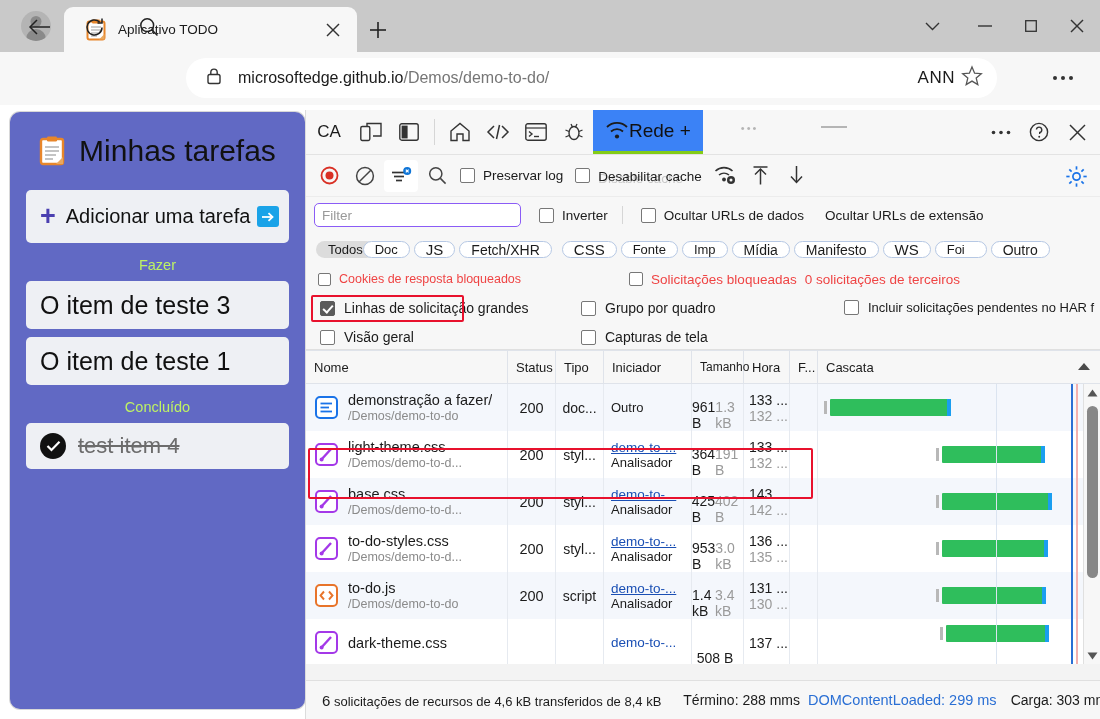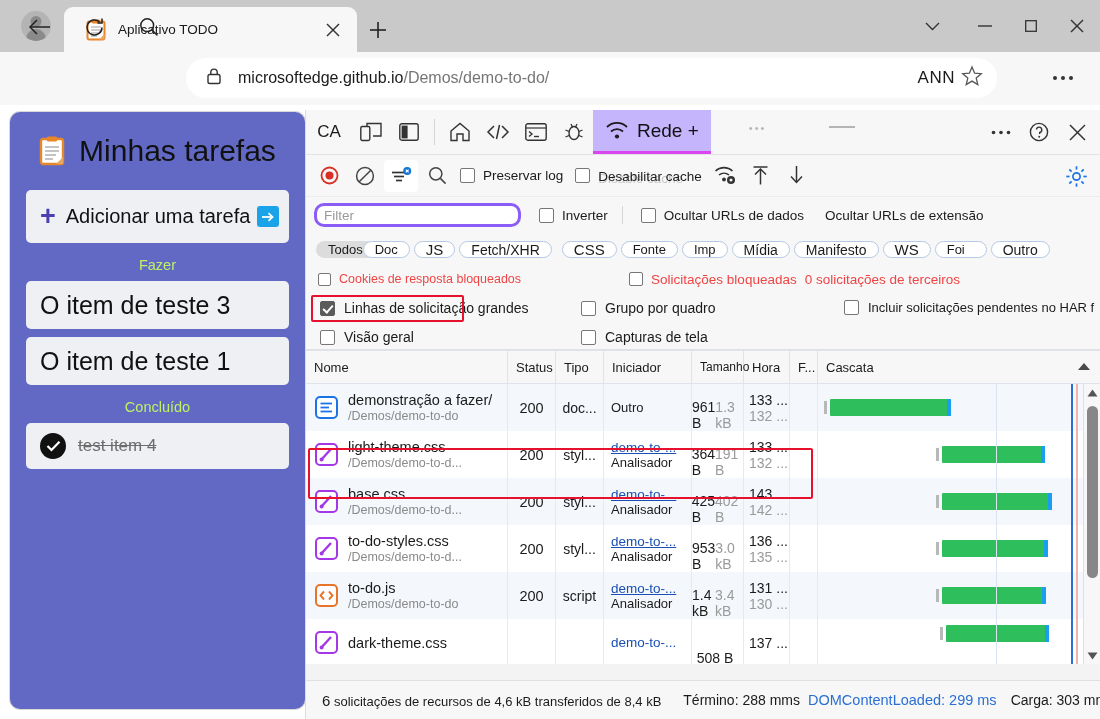--- a/index.html
+++ b/index.html
@@ -115,41 +115,41 @@
     margin:8px 16px 0 16px; height:48px; background:#eef0f4; border-radius:5px;
     display:flex; align-items:center; padding-left:14px;
   }
   .todo-item-text { font-size:25px; color:#111; }
   .todo-item.done { height:46px; gap:12px; }
   .check-circle {
     width:26px; height:26px; border-radius:50%; background:#111;
     display:flex; align-items:center; justify-content:center; flex:0 0 auto;
   }
   .todo-item-text.struck {
-    font-size:17px; color:#6c6c6c; text-decoration:line-through;
+    font-size:22px; color:#6c6c6c; text-decoration:line-through;
   }
 
   
   .devtools {
     position:absolute; left:305px; top:110px; width:795px; height:609px;
     background:#f3f3f3; border-left:1px solid #dcdcdc;
   }
   .dt-tabbar {
     position:relative; height:45px; background:#f7f7f7;
     border-bottom:1px solid #e3e3e3; display:flex; align-items:center;
   }
   .dt-ic {
     width:38px; height:44px; display:flex; align-items:center; justify-content:center;
     flex:0 0 auto;
   }
   .dt-ic.ca { font-size:17px; color:#1b1b1b; width:46px; }
   .dt-sep { width:1px; height:26px; background:#d6d6d6; margin:0 6px; flex:0 0 auto; }
   .dt-tab-active {
-    height:44px; display:flex; align-items:center; gap:8px; padding:0 12px;
-    background:#c4b5fd; border-bottom:3px solid #d946ef; flex:0 0 auto;
+    height:44px; display:flex; align-items:center; padding:0 12px;
+    background:#3b82f6; border-bottom:3px solid #84cc16; flex:0 0 auto;
   }
   .dt-tab-active span { font-size:19px; color:#111; }
   .dt-ghosts { flex:1 1 auto; position:relative; height:44px; }
   .ghost-dots {
     position:absolute; left:38px; top:12px; font-size:11px; color:#b5b5b5; letter-spacing:2px;
   }
   .ghost-dash {
     position:absolute; left:118px; top:16px; width:26px; height:1.5px; background:#b5b5b5;
   }
   .dt-right { display:flex; align-items:center; flex:0 0 auto; padding-right:4px; }
@@ -181,21 +181,21 @@
   .throttle span { font-size:14.5px; color:#1b1b1b; }
   .gear-btn { position:absolute; right:8px; top:5px; width:32px; height:32px;
     display:flex; align-items:center; justify-content:center; }
 
   
   .dt-filterrow {
     position:relative; height:36px; background:#f7f7f7; display:flex; align-items:center;
     padding-left:8px; gap:14px;
   }
   .filter-input {
-    width:207px; height:24px; background:#fff; border:3px solid #8b5cf6; border-radius:10px;
+    width:207px; height:24px; background:#fff; border:1px solid #8b5cf6; border-radius:5px;
     display:flex; align-items:center; padding-left:7px; flex:0 0 auto;
   }
   .filter-input span { font-size:13.5px; color:#999; }
   .vsep { width:1px; height:18px; background:#d6d6d6; }
 
   
   .dt-chiprow {
     position:relative; height:33px; background:#f7f7f7; display:flex; align-items:center;
     padding-left:10px; gap:4px;
   }

